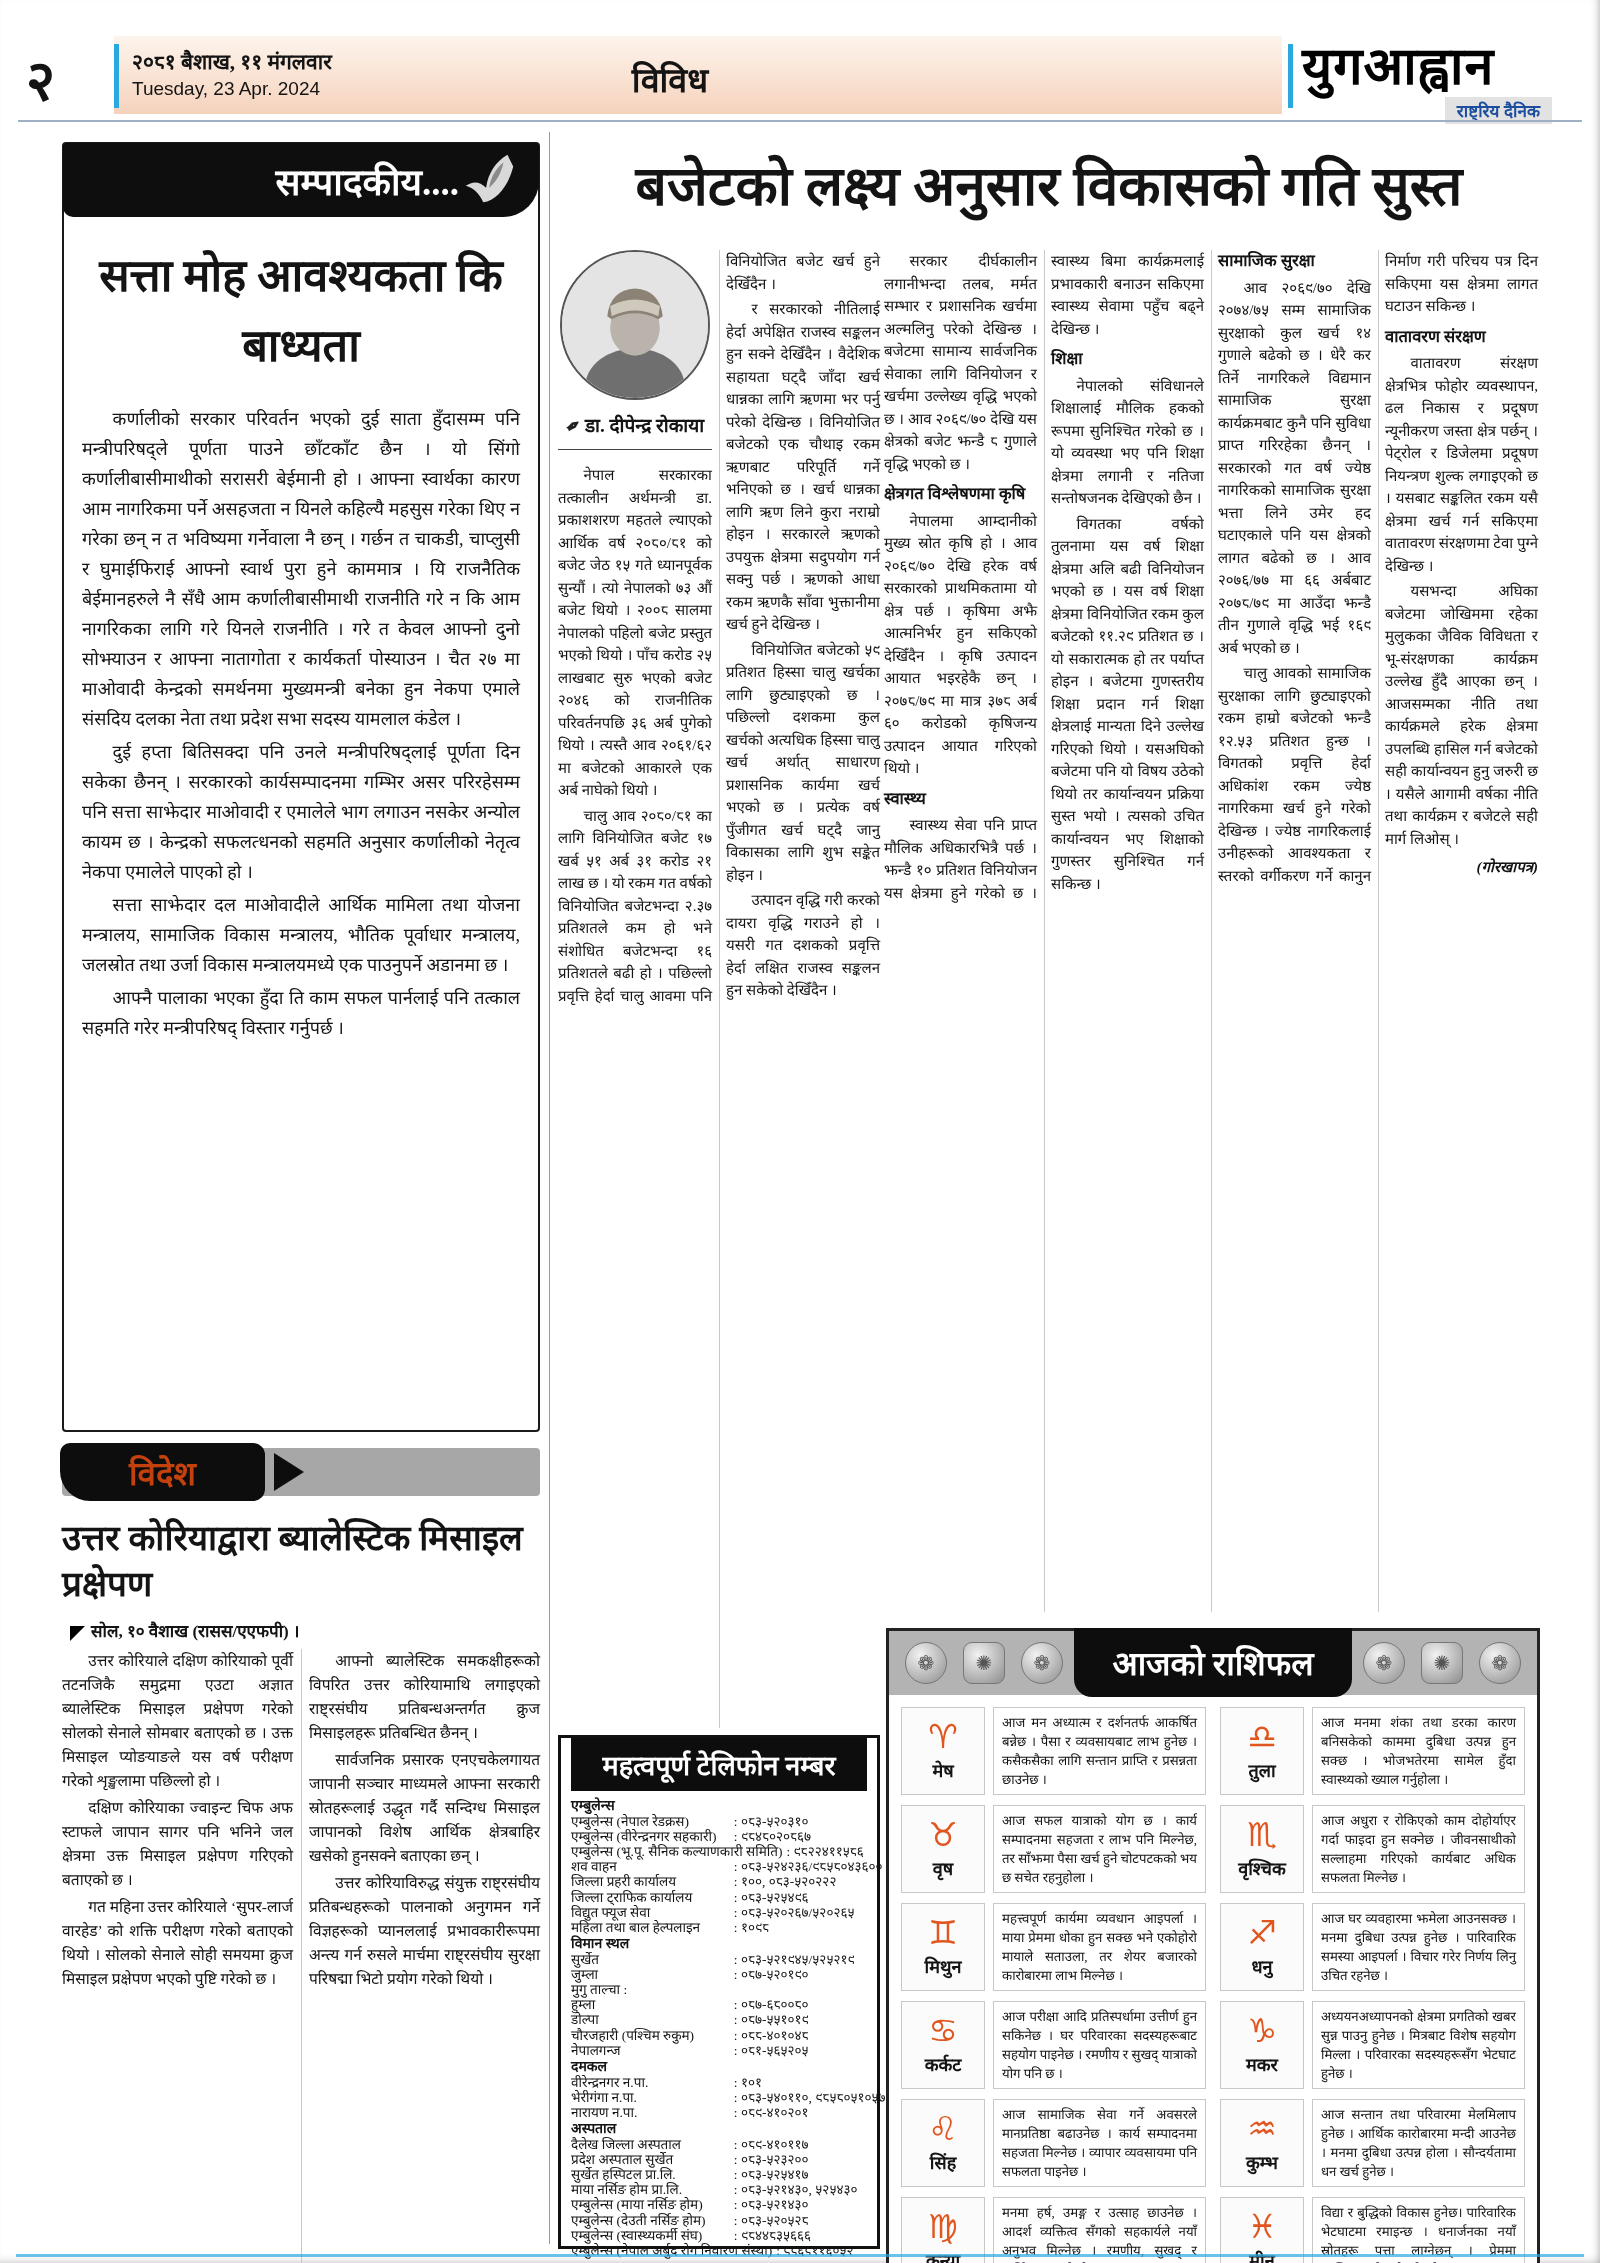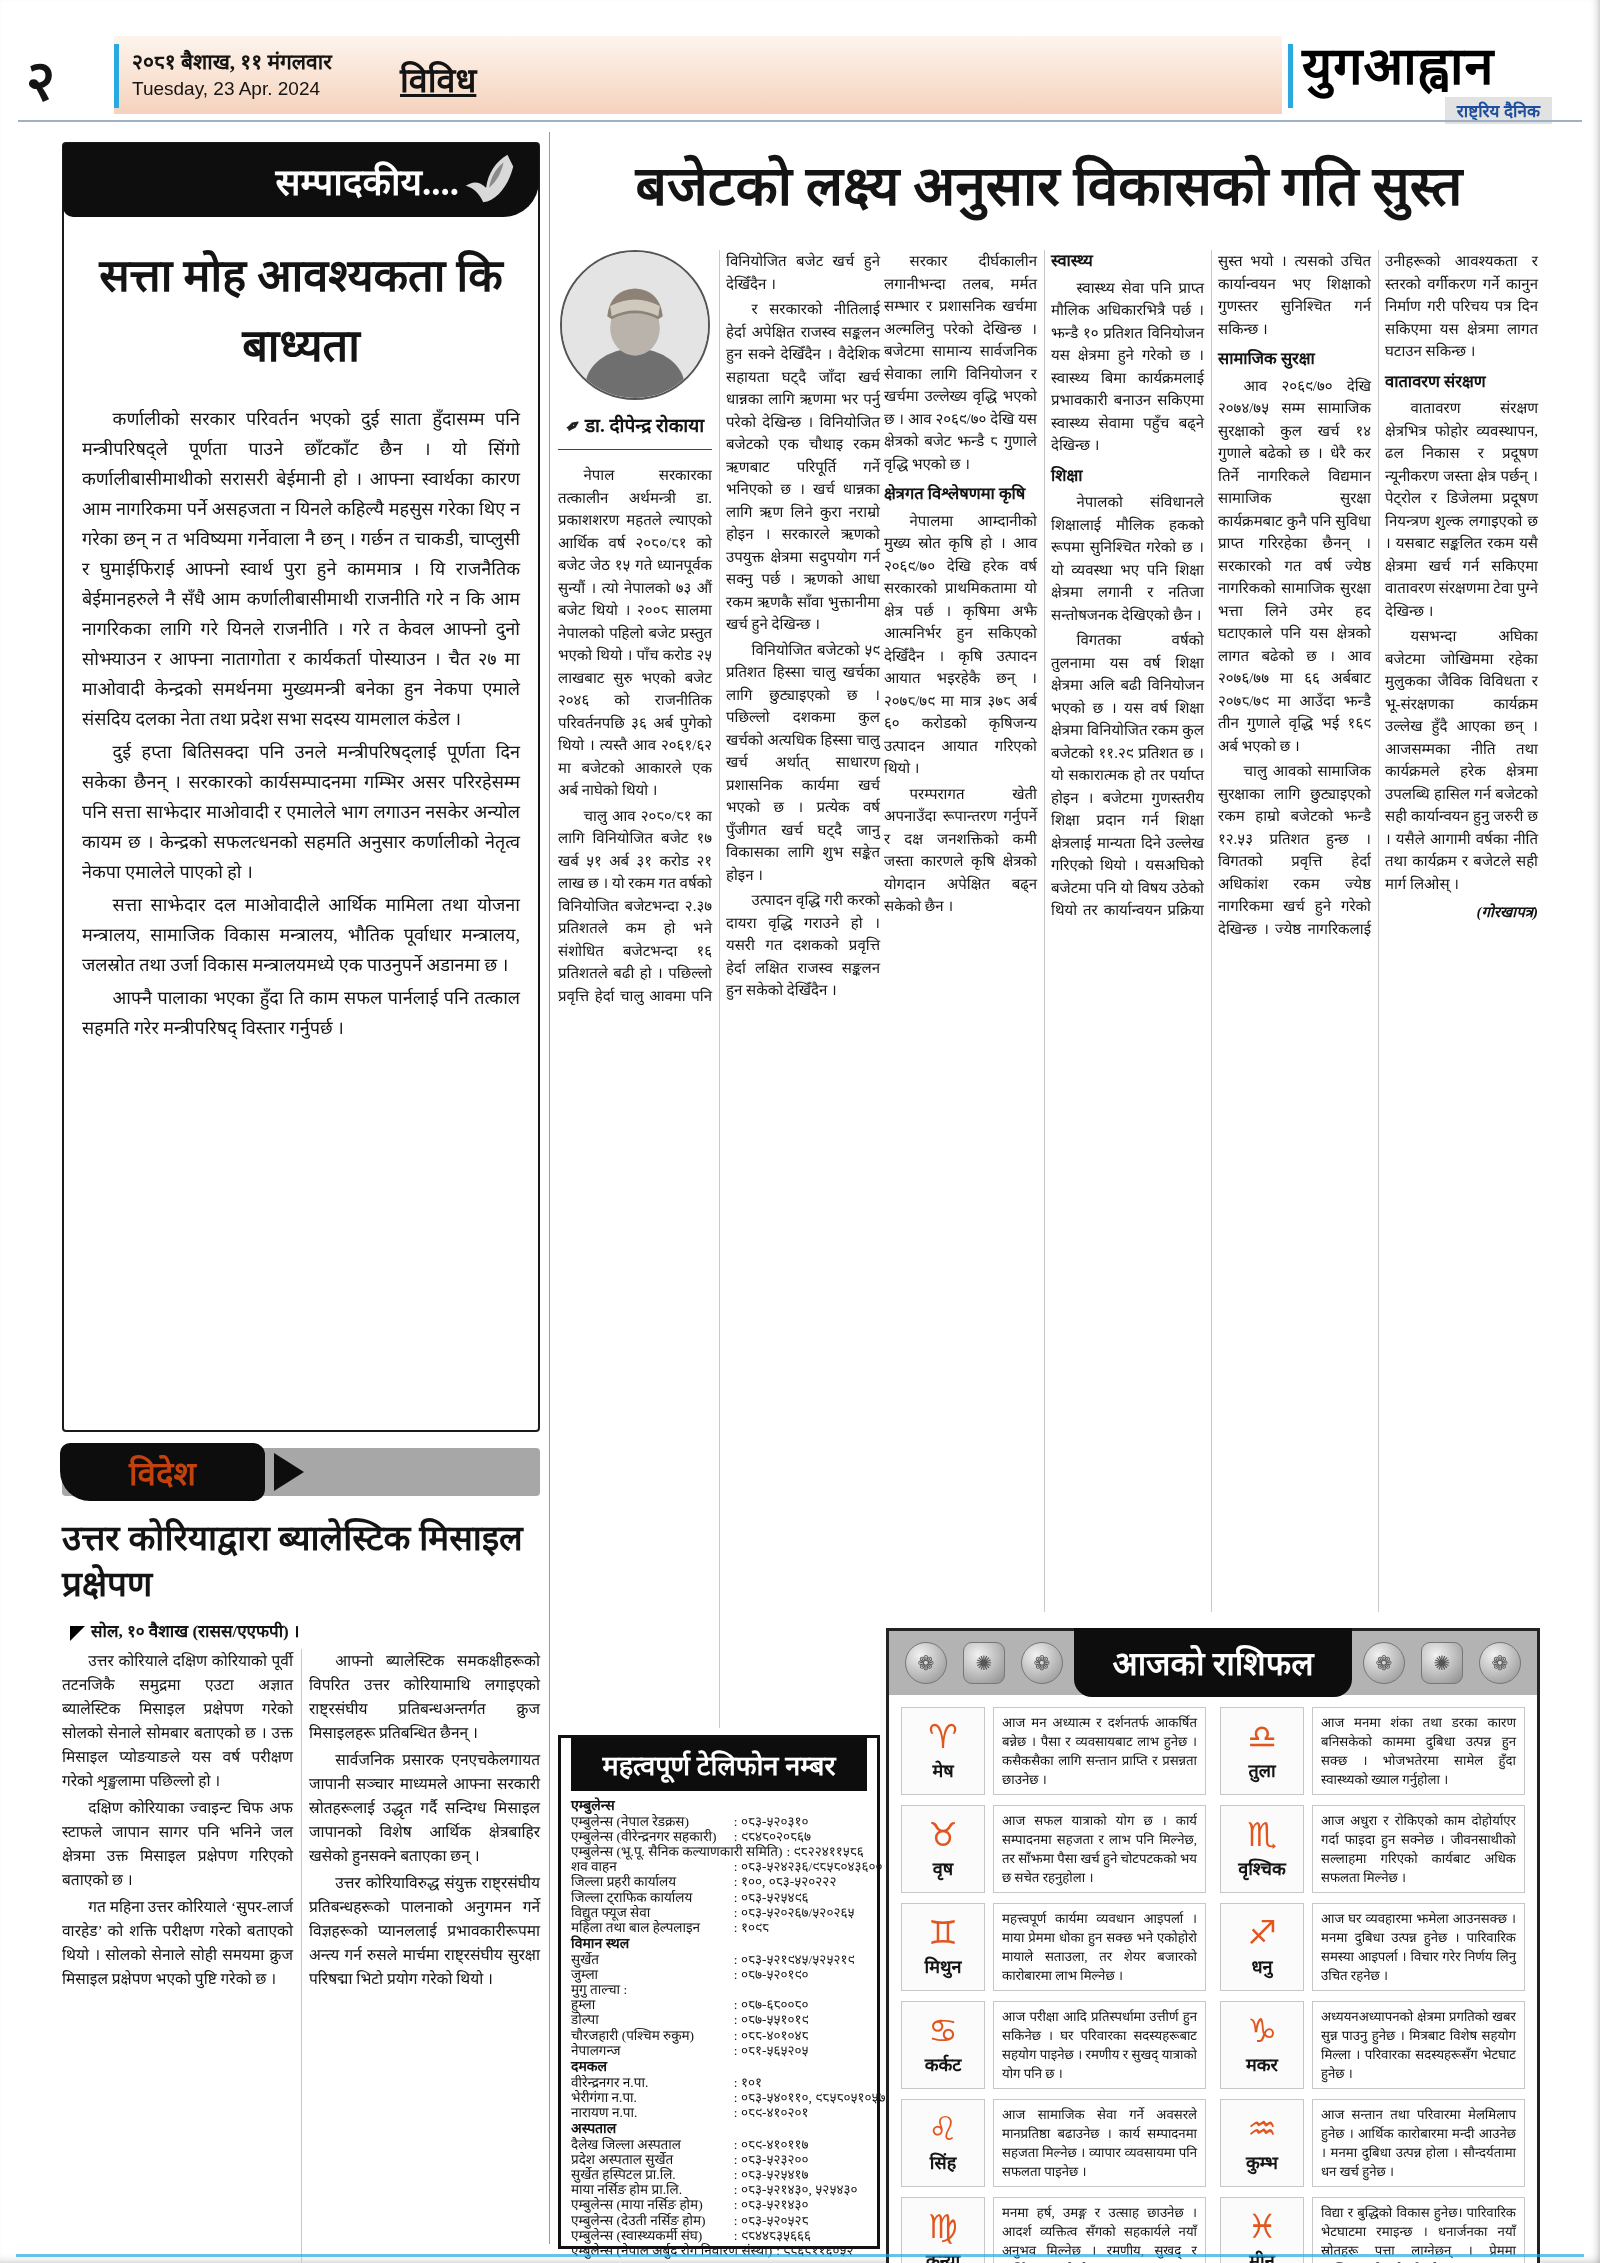--- a/index.html
+++ b/index.html
@@ -9,22 +9,22 @@
   
   .pagenum{position:absolute;left:26px;top:40px;font-size:56px;font-weight:bold;}
   .head-strip{position:absolute;left:114px;top:36px;width:1168px;height:78px;
               background:linear-gradient(180deg,#fdf4ed 0%,#f8ddcb 70%,#f4d2bc 100%);}
   .cyanbar{position:absolute;width:5px;background:#2aa9e0;}
   .c1{left:114px;top:44px;height:64px;}
   .c2{left:1288px;top:44px;height:64px;}
   .dates{position:absolute;left:132px;top:48px;line-height:1.35;}
   .date-np{font-size:21px;font-weight:bold;}
   .date-en{font-size:19px;font-family:"Liberation Sans",sans-serif;}
-  .section-title{position:absolute;left:400px;top:56px;width:540px;text-align:left;
-                 font-size:34px;font-weight:bold;text-decoration:underline;}
+  .section-title{position:absolute;left:400px;top:56px;width:540px;text-align:center;
+                 font-size:34px;font-weight:bold;}
   .logo{position:absolute;left:1302px;top:40px;width:250px;}
   .logo-title{font-size:52px;font-weight:bold;color:#000000;letter-spacing:1px;line-height:1.05;}
   .logo-tagline{float:right;background:#e2e2e2;color:#1d4f9e;font-weight:bold;font-size:17px;
                 padding:2px 12px;margin-top:2px;font-family:"Liberation Sans",sans-serif;}
   .head-rule{position:absolute;left:18px;right:18px;top:120px;height:2px;background:#9db0c4;}
   
   .vrule{position:absolute;left:549px;top:132px;height:2112px;width:1px;background:#9a9a9a;}
   p.para{margin:0 0 3px 0;text-indent:1.7em;text-align:justify;}
   
   .editorial-box{position:absolute;left:62px;top:142px;width:478px;height:1290px;
@@ -182,21 +182,20 @@
         <p class="para">विनियोजित बजेटको ५९ प्रतिशत हिस्सा चालु खर्चका लागि छुट्याइएको छ । पछिल्लो दशकमा कुल खर्चको अत्यधिक हिस्सा चालु खर्च अर्थात् साधारण प्रशासनिक कार्यमा खर्च भएको छ । प्रत्येक वर्ष पुँजीगत खर्च घट्दै जानु विकासका लागि शुभ सङ्केत होइन ।</p>
         <p class="para">उत्पादन वृद्धि गरी करको दायरा वृद्धि गराउने हो । यसरी गत दशकको प्रवृत्ति हेर्दा लक्षित राजस्व सङ्कलन हुन सकेको देखिँदैन ।</p>
       </div>
   </div>
 
   <div class="m-right">
     <div class="m-right-body">
         <p class="para">सरकार दीर्घकालीन लगानीभन्दा तलब, मर्मत सम्भार र प्रशासनिक खर्चमा अल्मलिनु परेको देखिन्छ । बजेटमा सामान्य सार्वजनिक सेवाका लागि विनियोजन र खर्चमा उल्लेख्य वृद्धि भएको छ । आव २०६९/७० देखि यस क्षेत्रको बजेट झन्डै ८ गुणाले वृद्धि भएको छ ।</p>
         <h4 class="sub">क्षेत्रगत विश्लेषणमा कृषि</h4>
         <p class="para">नेपालमा आम्दानीको मुख्य स्रोत कृषि हो । आव २०६९/७० देखि हरेक वर्ष सरकारको प्राथमिकतामा यो क्षेत्र पर्छ । कृषिमा अझै आत्मनिर्भर हुन सकिएको देखिँदैन । कृषि उत्पादन आयात भइरहेकै छन् । २०७८/७९ मा मात्र ३७८ अर्ब ६० करोडको कृषिजन्य उत्पादन आयात गरिएको थियो ।</p>
-        <p class="para">परम्परागत खेती अपनाउँदा रूपान्तरण गर्नुपर्ने र दक्ष जनशक्तिको कमी जस्ता कारणले कृषि क्षेत्रको योगदान अपेक्षित बढ्न सकेको छैन ।</p>
         <h4 class="sub">स्वास्थ्य</h4>
         <p class="para">स्वास्थ्य सेवा पनि प्राप्त मौलिक अधिकारभित्रै पर्छ । झन्डै १० प्रतिशत विनियोजन यस क्षेत्रमा हुने गरेको छ । स्वास्थ्य बिमा कार्यक्रमलाई प्रभावकारी बनाउन सकिएमा स्वास्थ्य सेवामा पहुँच बढ्ने देखिन्छ ।</p>
         <h4 class="sub">शिक्षा</h4>
         <p class="para">नेपालको संविधानले शिक्षालाई मौलिक हकको रूपमा सुनिश्चित गरेको छ । यो व्यवस्था भए पनि शिक्षा क्षेत्रमा लगानी र नतिजा सन्तोषजनक देखिएको छैन ।</p>
         <p class="para">विगतका वर्षको तुलनामा यस वर्ष शिक्षा क्षेत्रमा अलि बढी विनियोजन भएको छ । यस वर्ष शिक्षा क्षेत्रमा विनियोजित रकम कुल बजेटको ११.२९ प्रतिशत छ । यो सकारात्मक हो तर पर्याप्त होइन । बजेटमा गुणस्तरीय शिक्षा प्रदान गर्न शिक्षा क्षेत्रलाई मान्यता दिने उल्लेख गरिएको थियो । यसअघिको बजेटमा पनि यो विषय उठेको थियो तर कार्यान्वयन प्रक्रिया सुस्त भयो । त्यसको उचित कार्यान्वयन भए शिक्षाको गुणस्तर सुनिश्चित गर्न सकिन्छ ।</p>
         <h4 class="sub">सामाजिक सुरक्षा</h4>
         <p class="para">आव २०६९/७० देखि २०७४/७५ सम्म सामाजिक सुरक्षाको कुल खर्च १४ गुणाले बढेको छ । धेरै कर तिर्ने नागरिकले विद्यमान सामाजिक सुरक्षा कार्यक्रमबाट कुनै पनि सुविधा प्राप्त गरिरहेका छैनन् । सरकारको गत वर्ष ज्येष्ठ नागरिकको सामाजिक सुरक्षा भत्ता लिने उमेर हद घटाएकाले पनि यस क्षेत्रको लागत बढेको छ । आव २०७६/७७ मा ६६ अर्बबाट २०७८/७९ मा आउँदा झन्डै तीन गुणाले वृद्धि भई १६९ अर्ब भएको छ ।</p>
         <p class="para">चालु आवको सामाजिक सुरक्षाका लागि छुट्याइएको रकम हाम्रो बजेटको झन्डै १२.५३ प्रतिशत हुन्छ । विगतको प्रवृत्ति हेर्दा अधिकांश रकम ज्येष्ठ नागरिकमा खर्च हुने गरेको देखिन्छ । ज्येष्ठ नागरिकलाई उनीहरूको आवश्यकता र स्तरको वर्गीकरण गर्ने कानुन निर्माण गरी परिचय पत्र दिन सकिएमा यस क्षेत्रमा लागत घटाउन सकिन्छ ।</p>
         <h4 class="sub">वातावरण संरक्षण</h4>
         <p class="para">वातावरण संरक्षण क्षेत्रभित्र फोहोर व्यवस्थापन, ढल निकास र प्रदूषण न्यूनीकरण जस्ता क्षेत्र पर्छन् । पेट्रोल र डिजेलमा प्रदूषण नियन्त्रण शुल्क लगाइएको छ । यसबाट सङ्कलित रकम यसै क्षेत्रमा खर्च गर्न सकिएमा वातावरण संरक्षणमा टेवा पुग्ने देखिन्छ ।</p>

